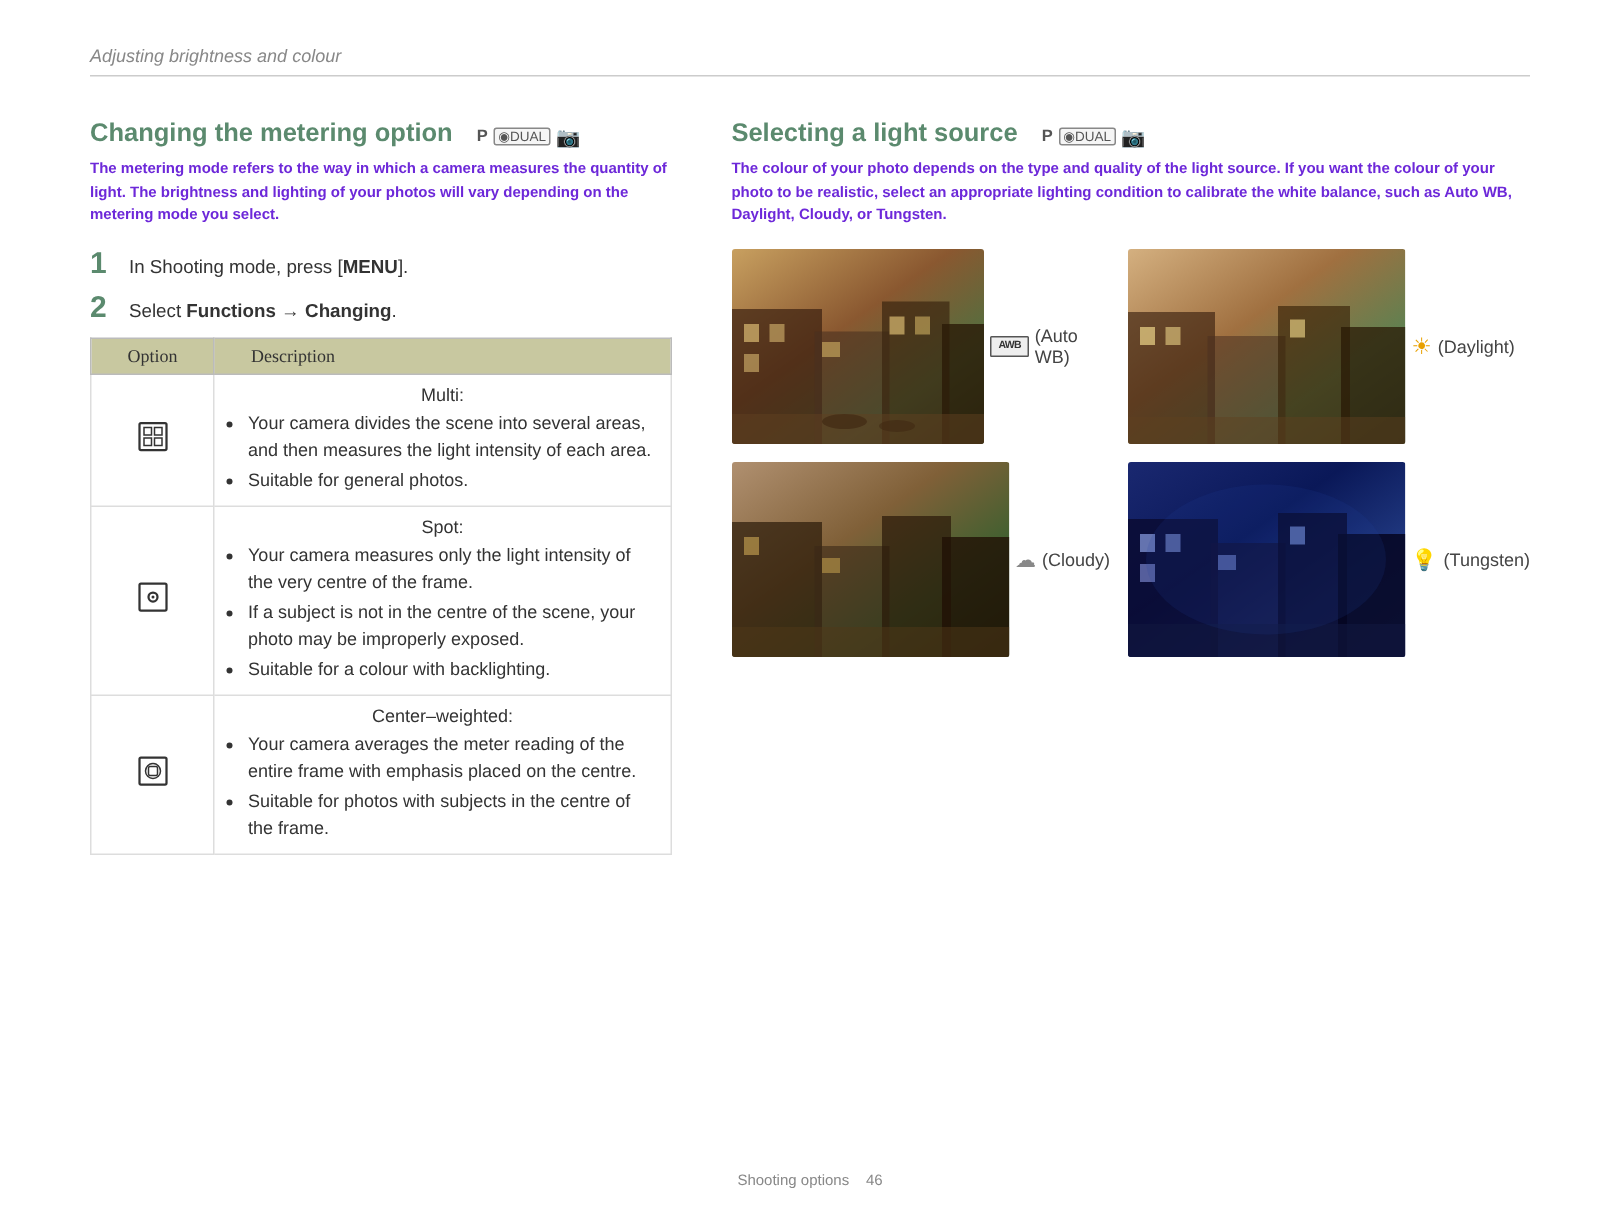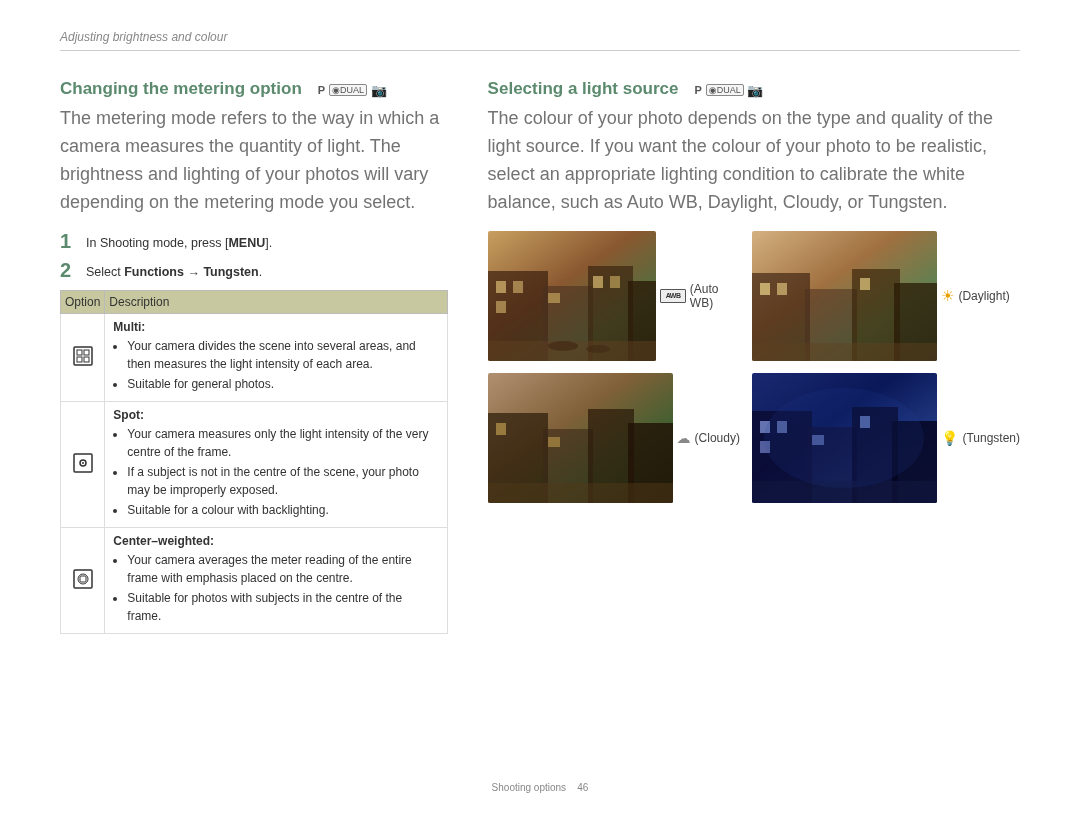--- a/index.html
+++ b/index.html
@@ -85,24 +85,25 @@
       padding: 0 2px;
       background: #f5f5f5;
     }
     .icon-camera {
       font-size: 13px;
       color: #555;
     }
 
     
     .desc-text {
-      font-size: 18px;
-      color: #737373;
+      font-size: 10px;
+      color: #6d28d9;
       line-height: 1.55;
       margin-bottom: 14px;
+      font-weight: bold;
     }
 
     
     .step {
       display: flex;
       gap: 8px;
       align-items: flex-start;
       margin-bottom: 8px;
       font-size: 12.5px;
       color: #333;
@@ -126,43 +127,45 @@
     .options-table {
       width: 100%;
       border-collapse: collapse;
       font-size: 12px;
       margin-top: 2px;
     }
     .options-table thead tr th {
       background: #c8c8a0;
       color: #333;
       font-weight: normal;
-      padding: 4px 4px;
+      padding: 4px 24px;
       text-align: left;
       border: 1px solid #bbb;
+      font-family: Liberation Serif, serif;
     }
     .options-table tbody tr td {
       padding: 6px 8px;
       border: 1px solid #ddd;
       vertical-align: top;
     }
     .options-table tbody tr td.icon-cell {
       width: 36px;
       text-align: center;
       vertical-align: middle;
       border-right: 1px solid #ddd;
     }
     .options-table tbody tr {
       border-bottom: 1px solid #ddd;
     }
 
     .option-name {
-      font-weight: bold;
+      font-weight: normal;
       display: block;
       margin-bottom: 3px;
+      text-align: center;
     }
     .option-desc {
       color: #333;
       line-height: 1.5;
     }
     .option-desc ul {
       padding-left: 14px;
     }
     .option-desc li {
       margin-bottom: 2px;
@@ -254,21 +257,21 @@
 
       <div class="step">
         <span class="step-num">1</span>
         <span class="step-text">
           In Shooting mode, press [<strong>MENU</strong>].
         </span>
       </div>
       <div class="step">
         <span class="step-num">2</span>
         <span class="step-text">
-          Select <strong>Functions</strong> → <strong>Tungsten</strong>.
+          Select <strong>Functions</strong> → <strong>Changing</strong>.
         </span>
       </div>
 
       <table class="options-table">
         <thead>
           <tr>
             <th>Option</th>
             <th>Description</th>
           </tr>
         </thead>

